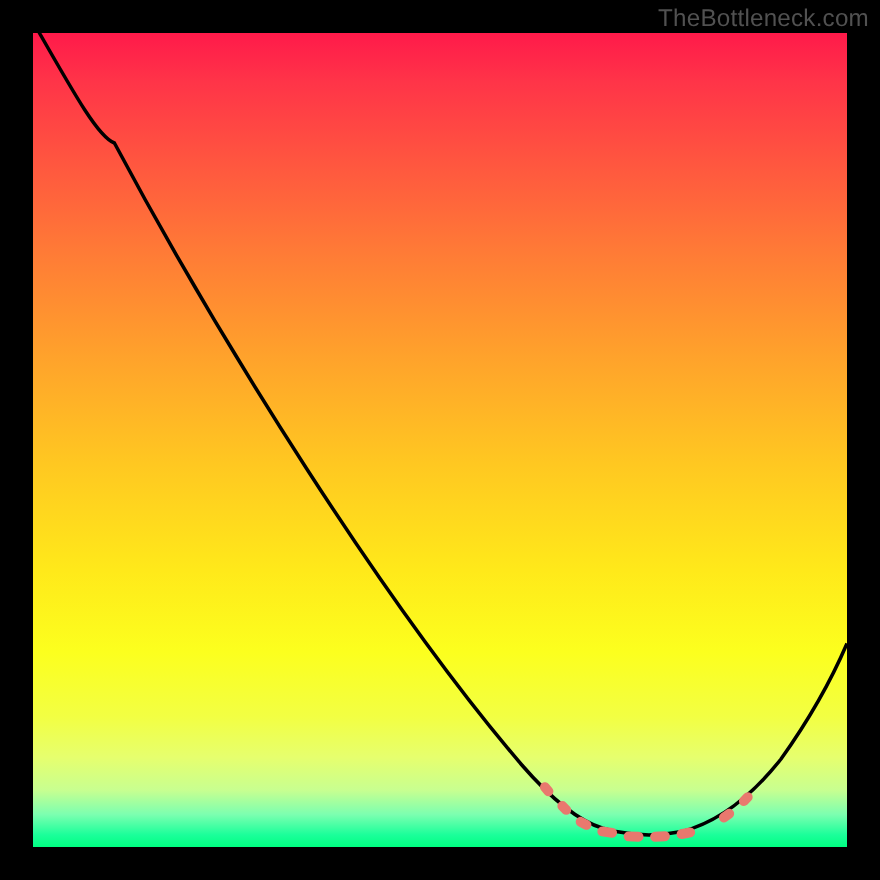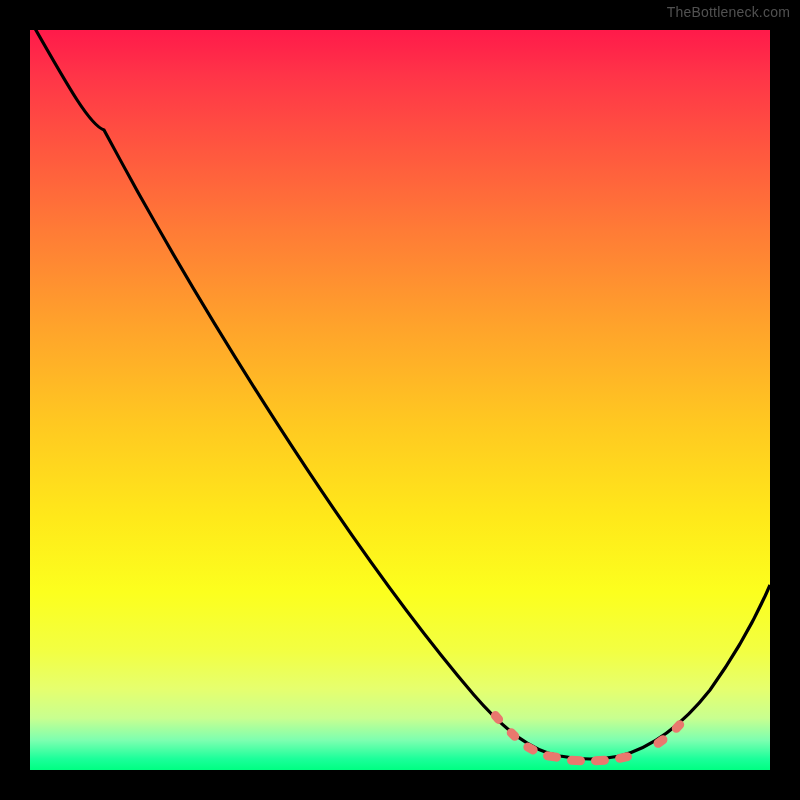--- a/index.html
+++ b/index.html
@@ -14,21 +14,21 @@
     position: relative;
     width: 800px;
     height: 800px;
   }
   .watermark {
     position: absolute;
     top: 4px;
     right: 10px;
     color: #515151;
     font-family: Arial, Helvetica, sans-serif;
-    font-size: 14px;
+    font-size: 22px;
     font-weight: 500;
     z-index: 10;
     user-select: none;
     letter-spacing: 0.2px;
   }
   .plot-area {
     position: absolute;
     left: 30px;
     top: 30px;
     width: 740px;

